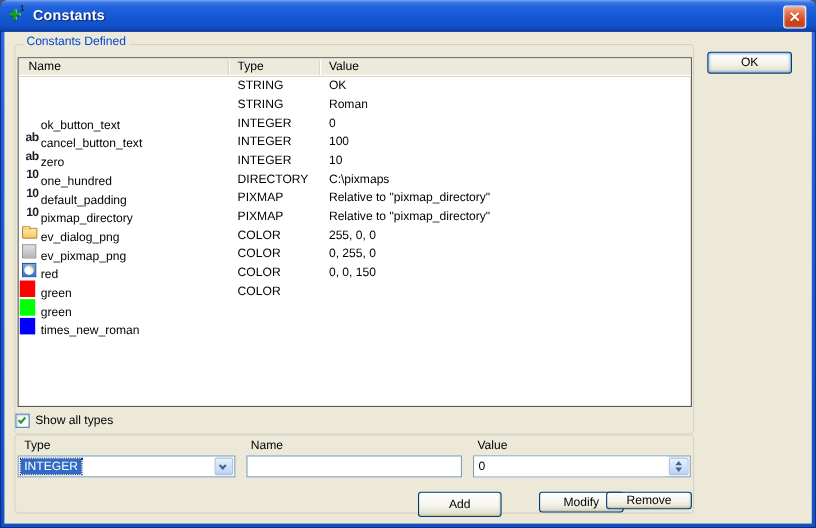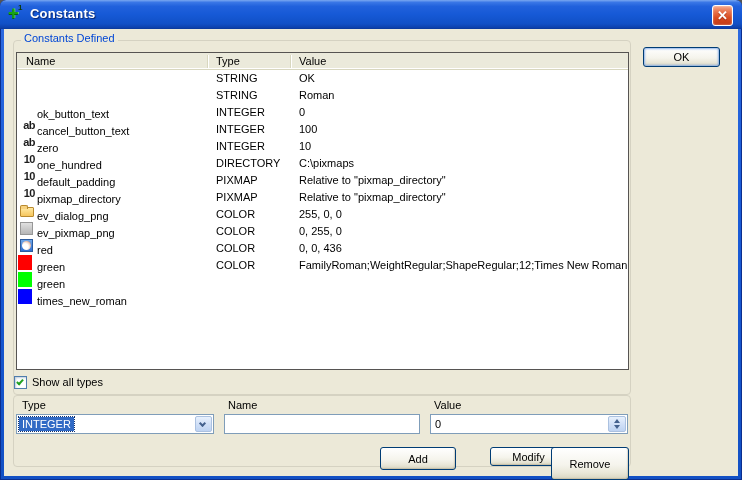--- a/index.html
+++ b/index.html
@@ -173,21 +173,21 @@
   .spin-up { top:0; } .spin-down { bottom:0; }
   .tri-up { position:absolute; left:5px; top:2px; width:0; height:0;
     border-left:3px solid transparent; border-right:3px solid transparent;
     border-bottom:4px solid #44618e; }
   .tri-down { position:absolute; left:5px; bottom:2px; width:0; height:0;
     border-left:3px solid transparent; border-right:3px solid transparent;
     border-top:4px solid #44618e; }
 
   .addbtn { left:380px; top:447px; width:76px; height:23px; }
   .modifybtn { left:490px; top:447px; width:77px; height:19px; }
-  .removebtn { left:551px; top:447px; width:78px; height:33px; }
+  .removebtn { left:551px; top:447px; width:78px; height:16px; }
 </style>
 </head>
 <body>
 
 <div class="window">
 
   <div class="titlebar">
     <span class="app-icon">
       <b class="plus">+</b>
       <i class="sup">1</i>
@@ -271,26 +271,25 @@
         <div class="trow">
           <span class="cicon color-swatch-icon" style="background: rgb(0, 255, 0);"></span>
           <span class="cname">green</span>
           <span class="ctype">COLOR</span>
           <span class="cvalue">0, 255, 0</span>
         </div>
         <div class="trow">
           <span class="cicon color-swatch-icon" style="background: rgb(0, 0, 255);"></span>
           <span class="cname">green</span>
           <span class="ctype">COLOR</span>
-          <span class="cvalue">0, 0, 436</span>
+          <span class="cvalue">0, 0, 150</span>
         </div>
         <div class="trow">
           <span class="cname">times_new_roman</span>
           <span class="ctype">COLOR</span>
-          <span class="cvalue">FamilyRoman;WeightRegular;ShapeRegular;12;Times New Roman</span>
         </div>
       </div>
   </div>
 
   <div class="cbrow">
     <span class="cbbox checked">
         <span class="tick"></span>
       </span>
     <span class="cblabel">Show all types</span>
   </div>

